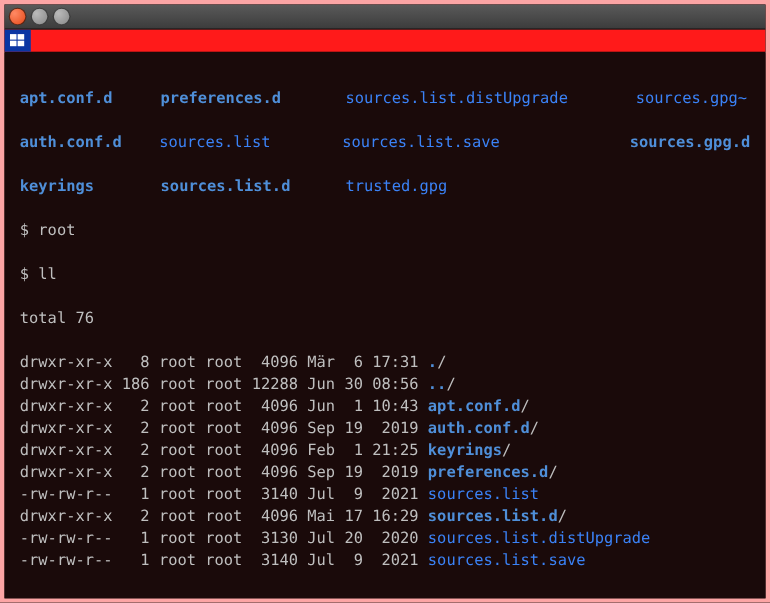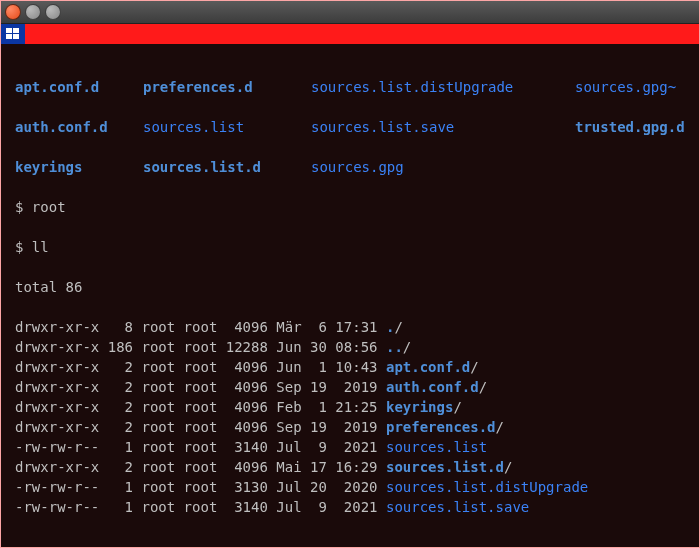--- a/index.html
+++ b/index.html
@@ -1,16 +1,16 @@
 <!DOCTYPE html>
 <html><head>
 <meta charset="utf-8">
 <style>
   html,body{margin:0;padding:0;background:#333;font-family:"DejaVu Sans Mono","Liberation Mono",Consolas,monospace;font-size:14px;}
-  .window{width:700px;height:548px;background:#1a0a0a;box-sizing:border-box;border:1px solid #fca5a5;position:relative;overflow:hidden;}
+  .window{width:700px;height:548px;background:#1a0a0a;box-sizing:border-box;border:4px solid #fca5a5;position:relative;overflow:hidden;}
   .titlebar{height:22px;background:linear-gradient(#5a5a5a,#3c3c3c);display:flex;align-items:center;padding:0 4px;gap:4px;border-bottom:1px solid #222;}
   .tb-btn{width:14px;height:14px;border-radius:50%;border:1px solid rgba(0,0,0,.6);display:inline-block;}
   .tb-close{background:radial-gradient(circle at 30% 30%,#ff8a65,#e64a19);}
   .tb-min,.tb-max{background:radial-gradient(circle at 30% 30%,#bbb,#888);}
   .menubar{height:20px;background:#ff1a1a;display:flex;align-items:stretch;}
   .menu-icon{width:24px;background:#0b36a3;display:flex;align-items:center;justify-content:center;}
   .menu-icon svg{width:14px;height:12px;}
   .terminal{position:absolute;top:44px;left:0;right:0;bottom:0;background:#1a0a0a;color:#bfbfbf;padding:12px 14px 14px 14px;line-height:20px;white-space:pre;letter-spacing:0;}
   .dir{color:#4f8fd9;font-weight:bold;}
   .file{color:#3b82f6;}
@@ -37,21 +37,21 @@
           <rect x="0" y="0" width="6" height="5" fill="#fff"></rect>
           <rect x="7" y="0" width="6" height="5" fill="#fff"></rect>
           <rect x="0" y="6" width="6" height="5" fill="#fff"></rect>
           <rect x="7" y="6" width="6" height="5" fill="#fff"></rect>
         </svg>
     </div>
   </div>
 
   <div class="terminal">
 <span class="row cols"><span class="c1 dir">apt.conf.d</span><span class="c2 dir">preferences.d</span><span class="c3 file">sources.list.distUpgrade</span><span class="c4 file">sources.gpg~</span></span>
-<span class="row cols"><span class="c1 dir">auth.conf.d</span><span class="c2 file">sources.list</span><span class="c3 file">sources.list.save</span><span class="c4 dir">trusted.gpg.d</span></span>
-<span class="row cols"><span class="c1 dir">keyrings</span><span class="c2 dir">sources.list.d</span><span class="c3 file">sources.gpg</span><span class="c4"></span></span>
+<span class="row cols"><span class="c1 dir">auth.conf.d</span><span class="c2 file">sources.list</span><span class="c3 file">sources.list.save</span><span class="c4 dir">sources.gpg.d</span></span>
+<span class="row cols"><span class="c1 dir">keyrings</span><span class="c2 dir">sources.list.d</span><span class="c3 file">trusted.gpg</span><span class="c4"></span></span>
 <span class="row"><span class="prompt">$ </span><span>root</span></span>
 <span class="row"><span class="prompt">$ </span><span>ll</span></span>
-<span class="row">total 86</span>
+<span class="row">total 76</span>
 <div id="ll-rows"><span class="row"><span>drwxr-xr-x</span> <span>  8</span> <span>root root</span> <span> 4096</span> <span>Mär  6 17:31</span> <span class="dir">.</span><span>/</span></span><span class="row"><span>drwxr-xr-x</span> <span>186</span> <span>root root</span> <span>12288</span> <span>Jun 30 08:56</span> <span class="dir">..</span><span>/</span></span><span class="row"><span>drwxr-xr-x</span> <span>  2</span> <span>root root</span> <span> 4096</span> <span>Jun  1 10:43</span> <span class="dir">apt.conf.d</span><span>/</span></span><span class="row"><span>drwxr-xr-x</span> <span>  2</span> <span>root root</span> <span> 4096</span> <span>Sep 19  2019</span> <span class="dir">auth.conf.d</span><span>/</span></span><span class="row"><span>drwxr-xr-x</span> <span>  2</span> <span>root root</span> <span> 4096</span> <span>Feb  1 21:25</span> <span class="dir">keyrings</span><span>/</span></span><span class="row"><span>drwxr-xr-x</span> <span>  2</span> <span>root root</span> <span> 4096</span> <span>Sep 19  2019</span> <span class="dir">preferences.d</span><span>/</span></span><span class="row"><span>-rw-rw-r--</span> <span>  1</span> <span>root root</span> <span> 3140</span> <span>Jul  9  2021</span> <span class="file">sources.list</span><span></span></span><span class="row"><span>drwxr-xr-x</span> <span>  2</span> <span>root root</span> <span> 4096</span> <span>Mai 17 16:29</span> <span class="dir">sources.list.d</span><span>/</span></span><span class="row"><span>-rw-rw-r--</span> <span>  1</span> <span>root root</span> <span> 3130</span> <span>Jul 20  2020</span> <span class="file">sources.list.distUpgrade</span><span></span></span><span class="row"><span>-rw-rw-r--</span> <span>  1</span> <span>root root</span> <span> 3140</span> <span>Jul  9  2021</span> <span class="file">sources.list.save</span><span></span></span></div>
 
   </div>
 </div>
 
 </body></html>

